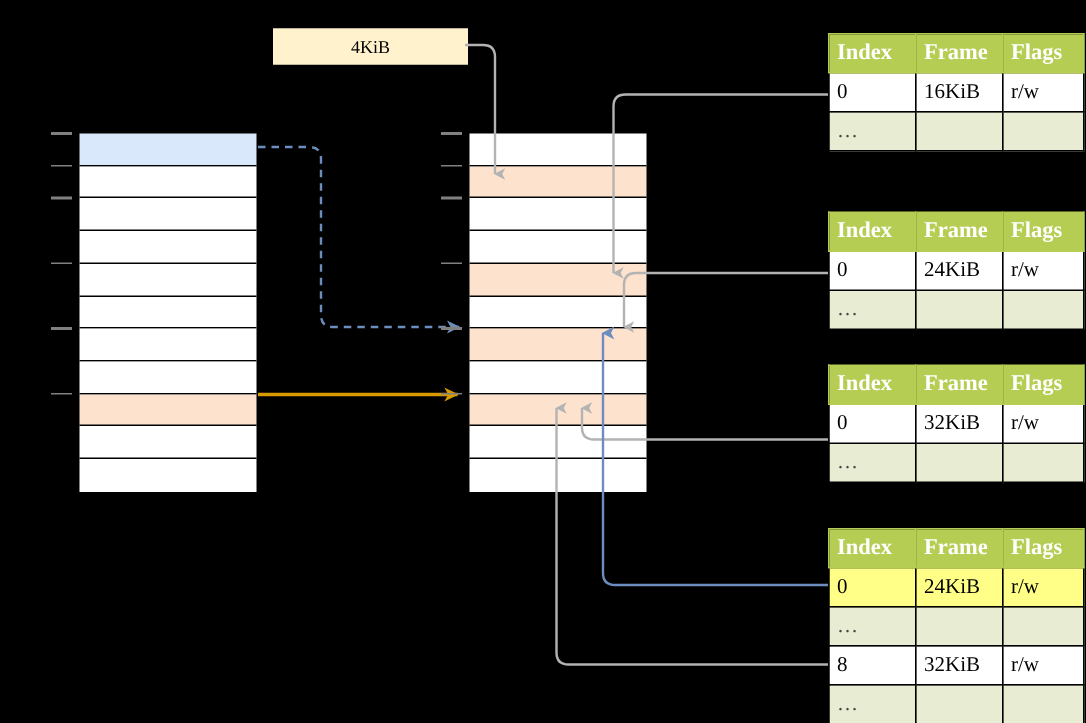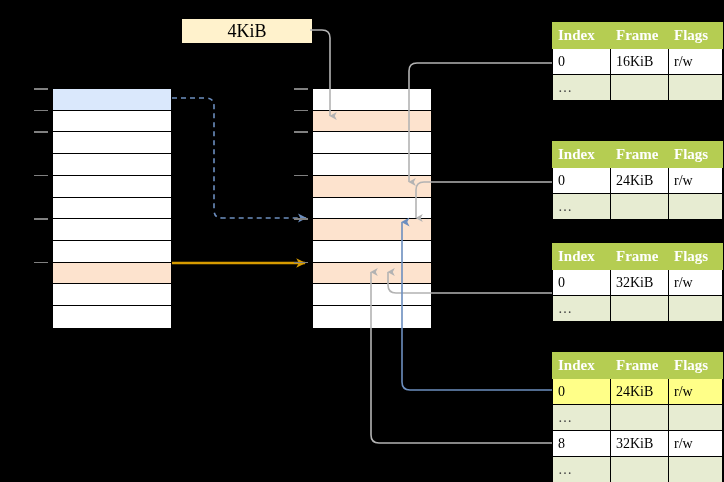--- a/index.html
+++ b/index.html
@@ -12,21 +12,21 @@
   .cell{box-sizing:border-box;border-bottom:1.6px solid #000;background:#ffffff;}
   .cell:last-child{border-bottom:none;}
   .cell.blue{background:#dae8fc;}
   .cell.peach{background:#fde3ce;}
 
   .tick{position:absolute;height:1.6px;background:#808080;width:14px;}
 
   
   .sizebox{position:absolute;background:#fff2cc;border:1px solid #fff2cc;
            display:flex;align-items:center;justify-content:center;
-           color:#000;font-size:18px;}
+           color:#000;font-size:12px;}
 
   
   .ptable{position:absolute;border-collapse:collapse;
           border:1.4px solid #000;background:#000;}
   .ptable td,.ptable th{border:1.2px solid #000;box-sizing:border-box;
       height:26px;padding:0 5px;font-size:14px;text-align:left;
       vertical-align:middle;white-space:nowrap;}
   .ptable th{background:#b5cd52;color:#ffffff;font-weight:bold;
       border:1.2px solid #b5cd52;font-size:15px;}
   .ptable td.odd{background:#ffffff;color:#000;}

